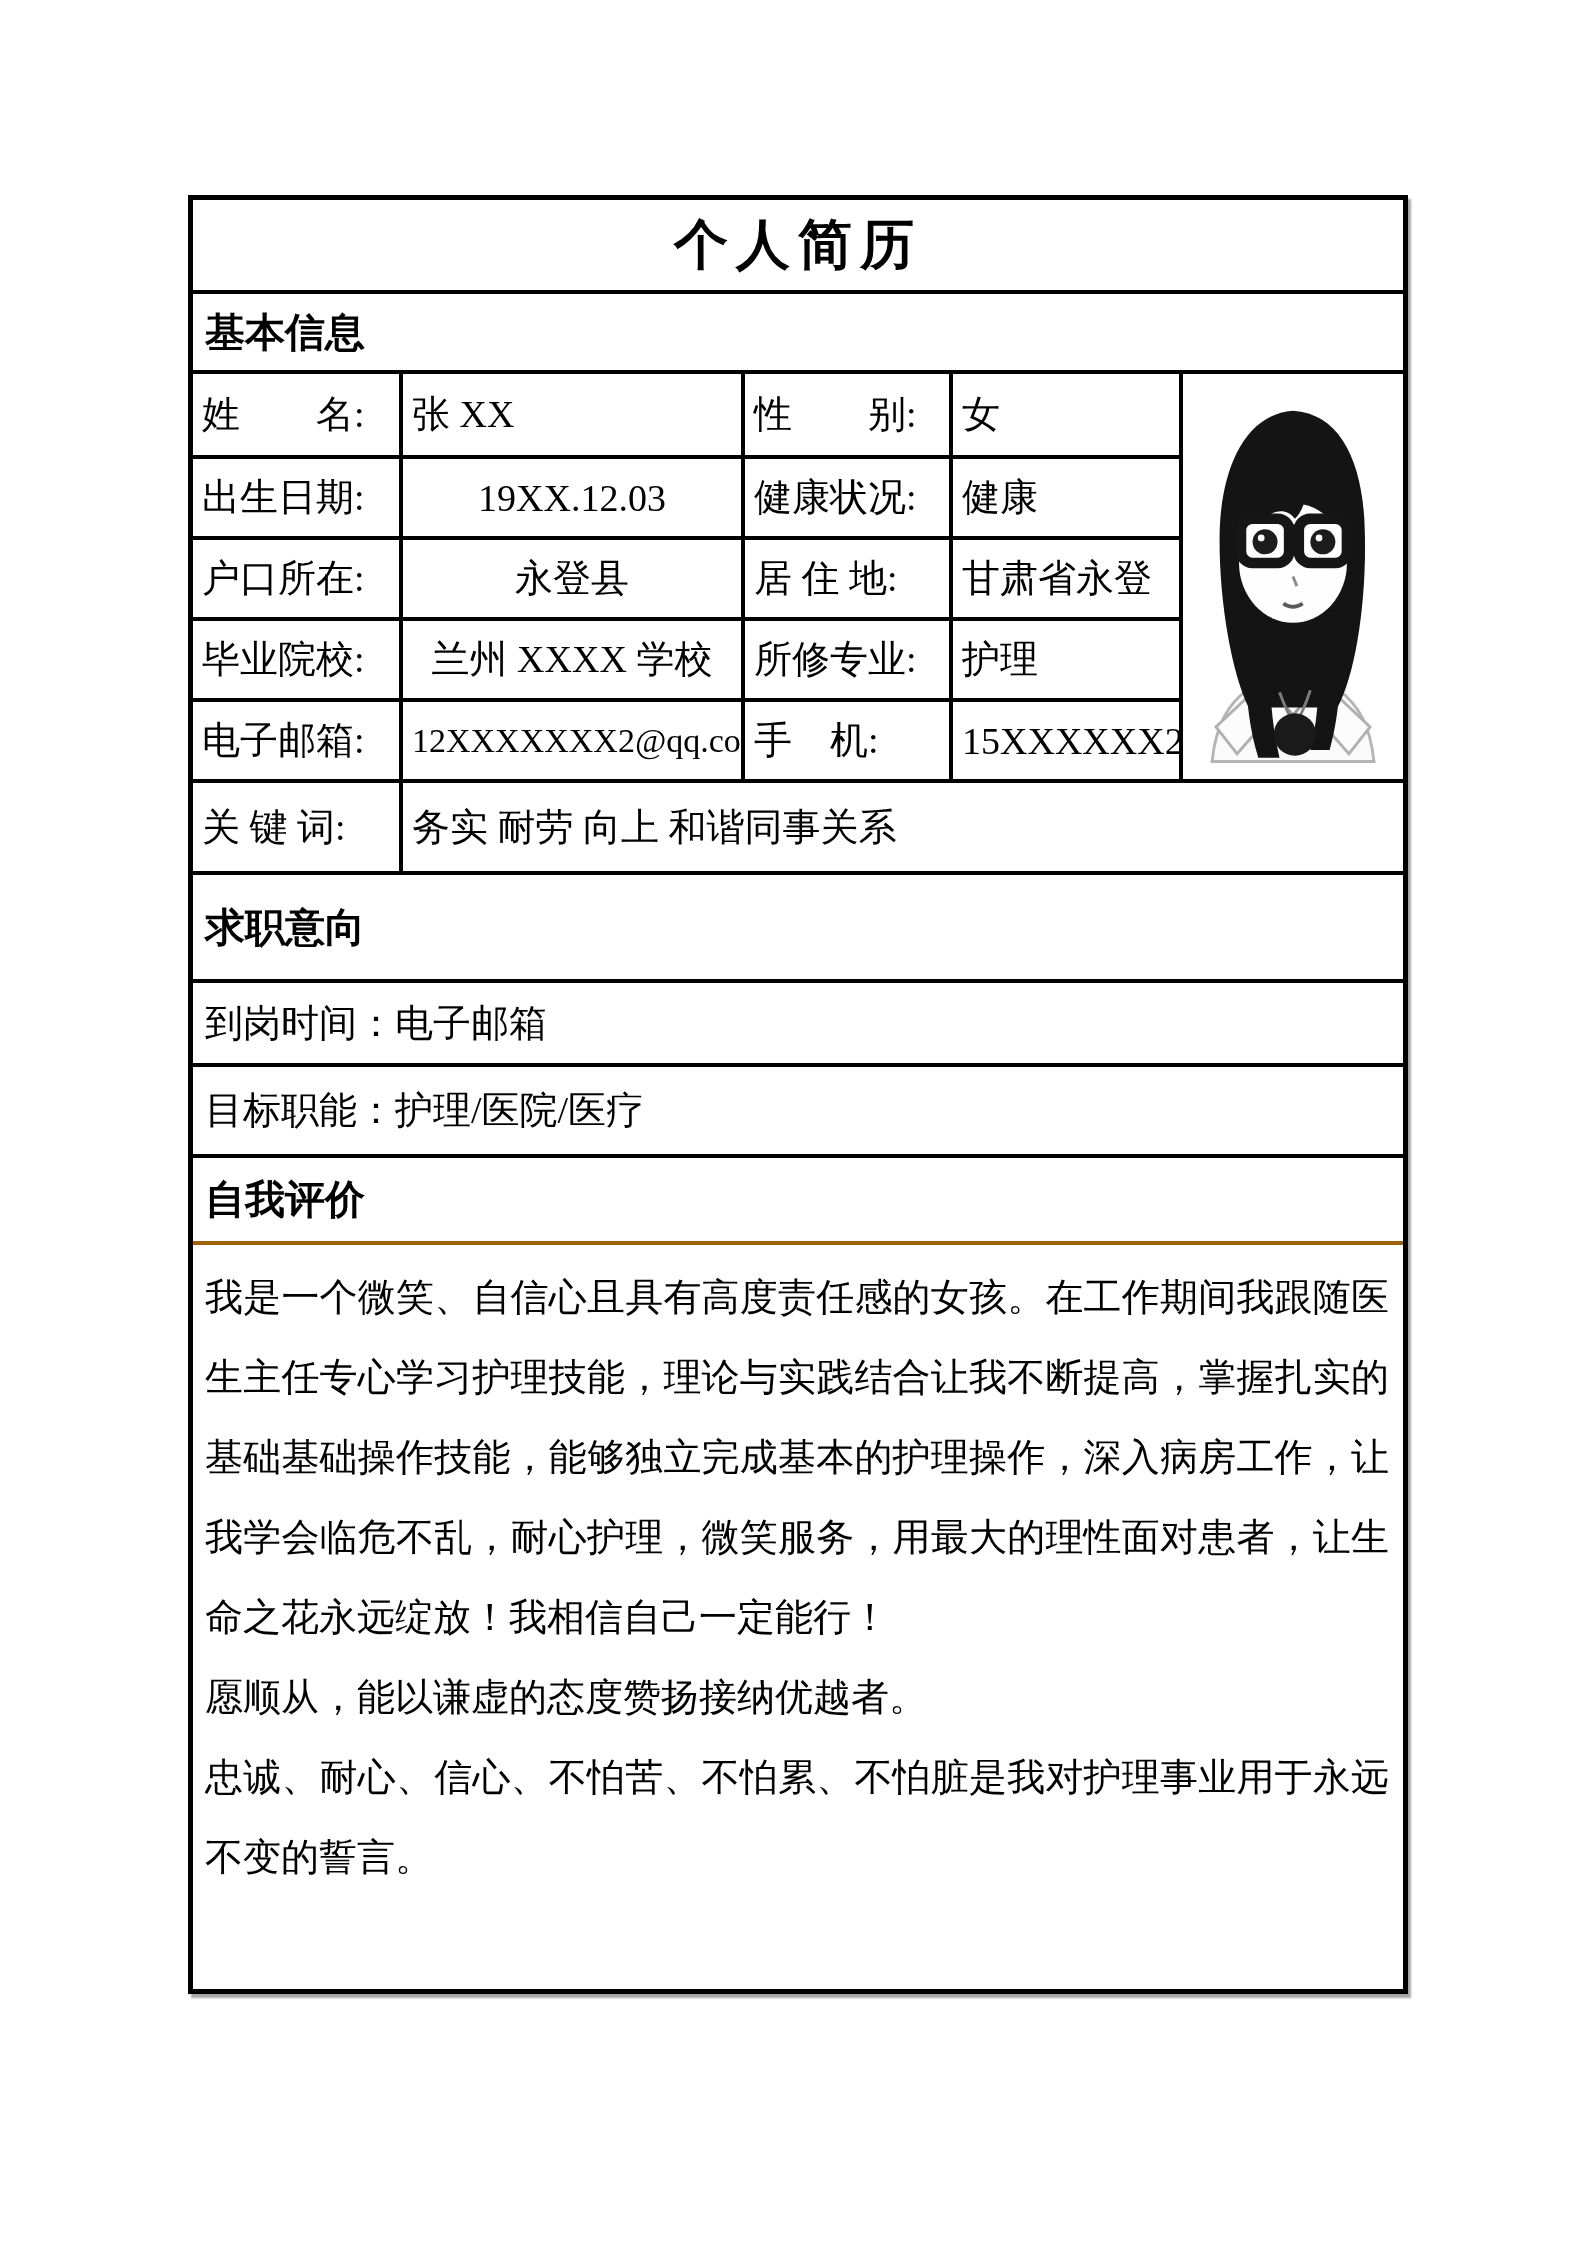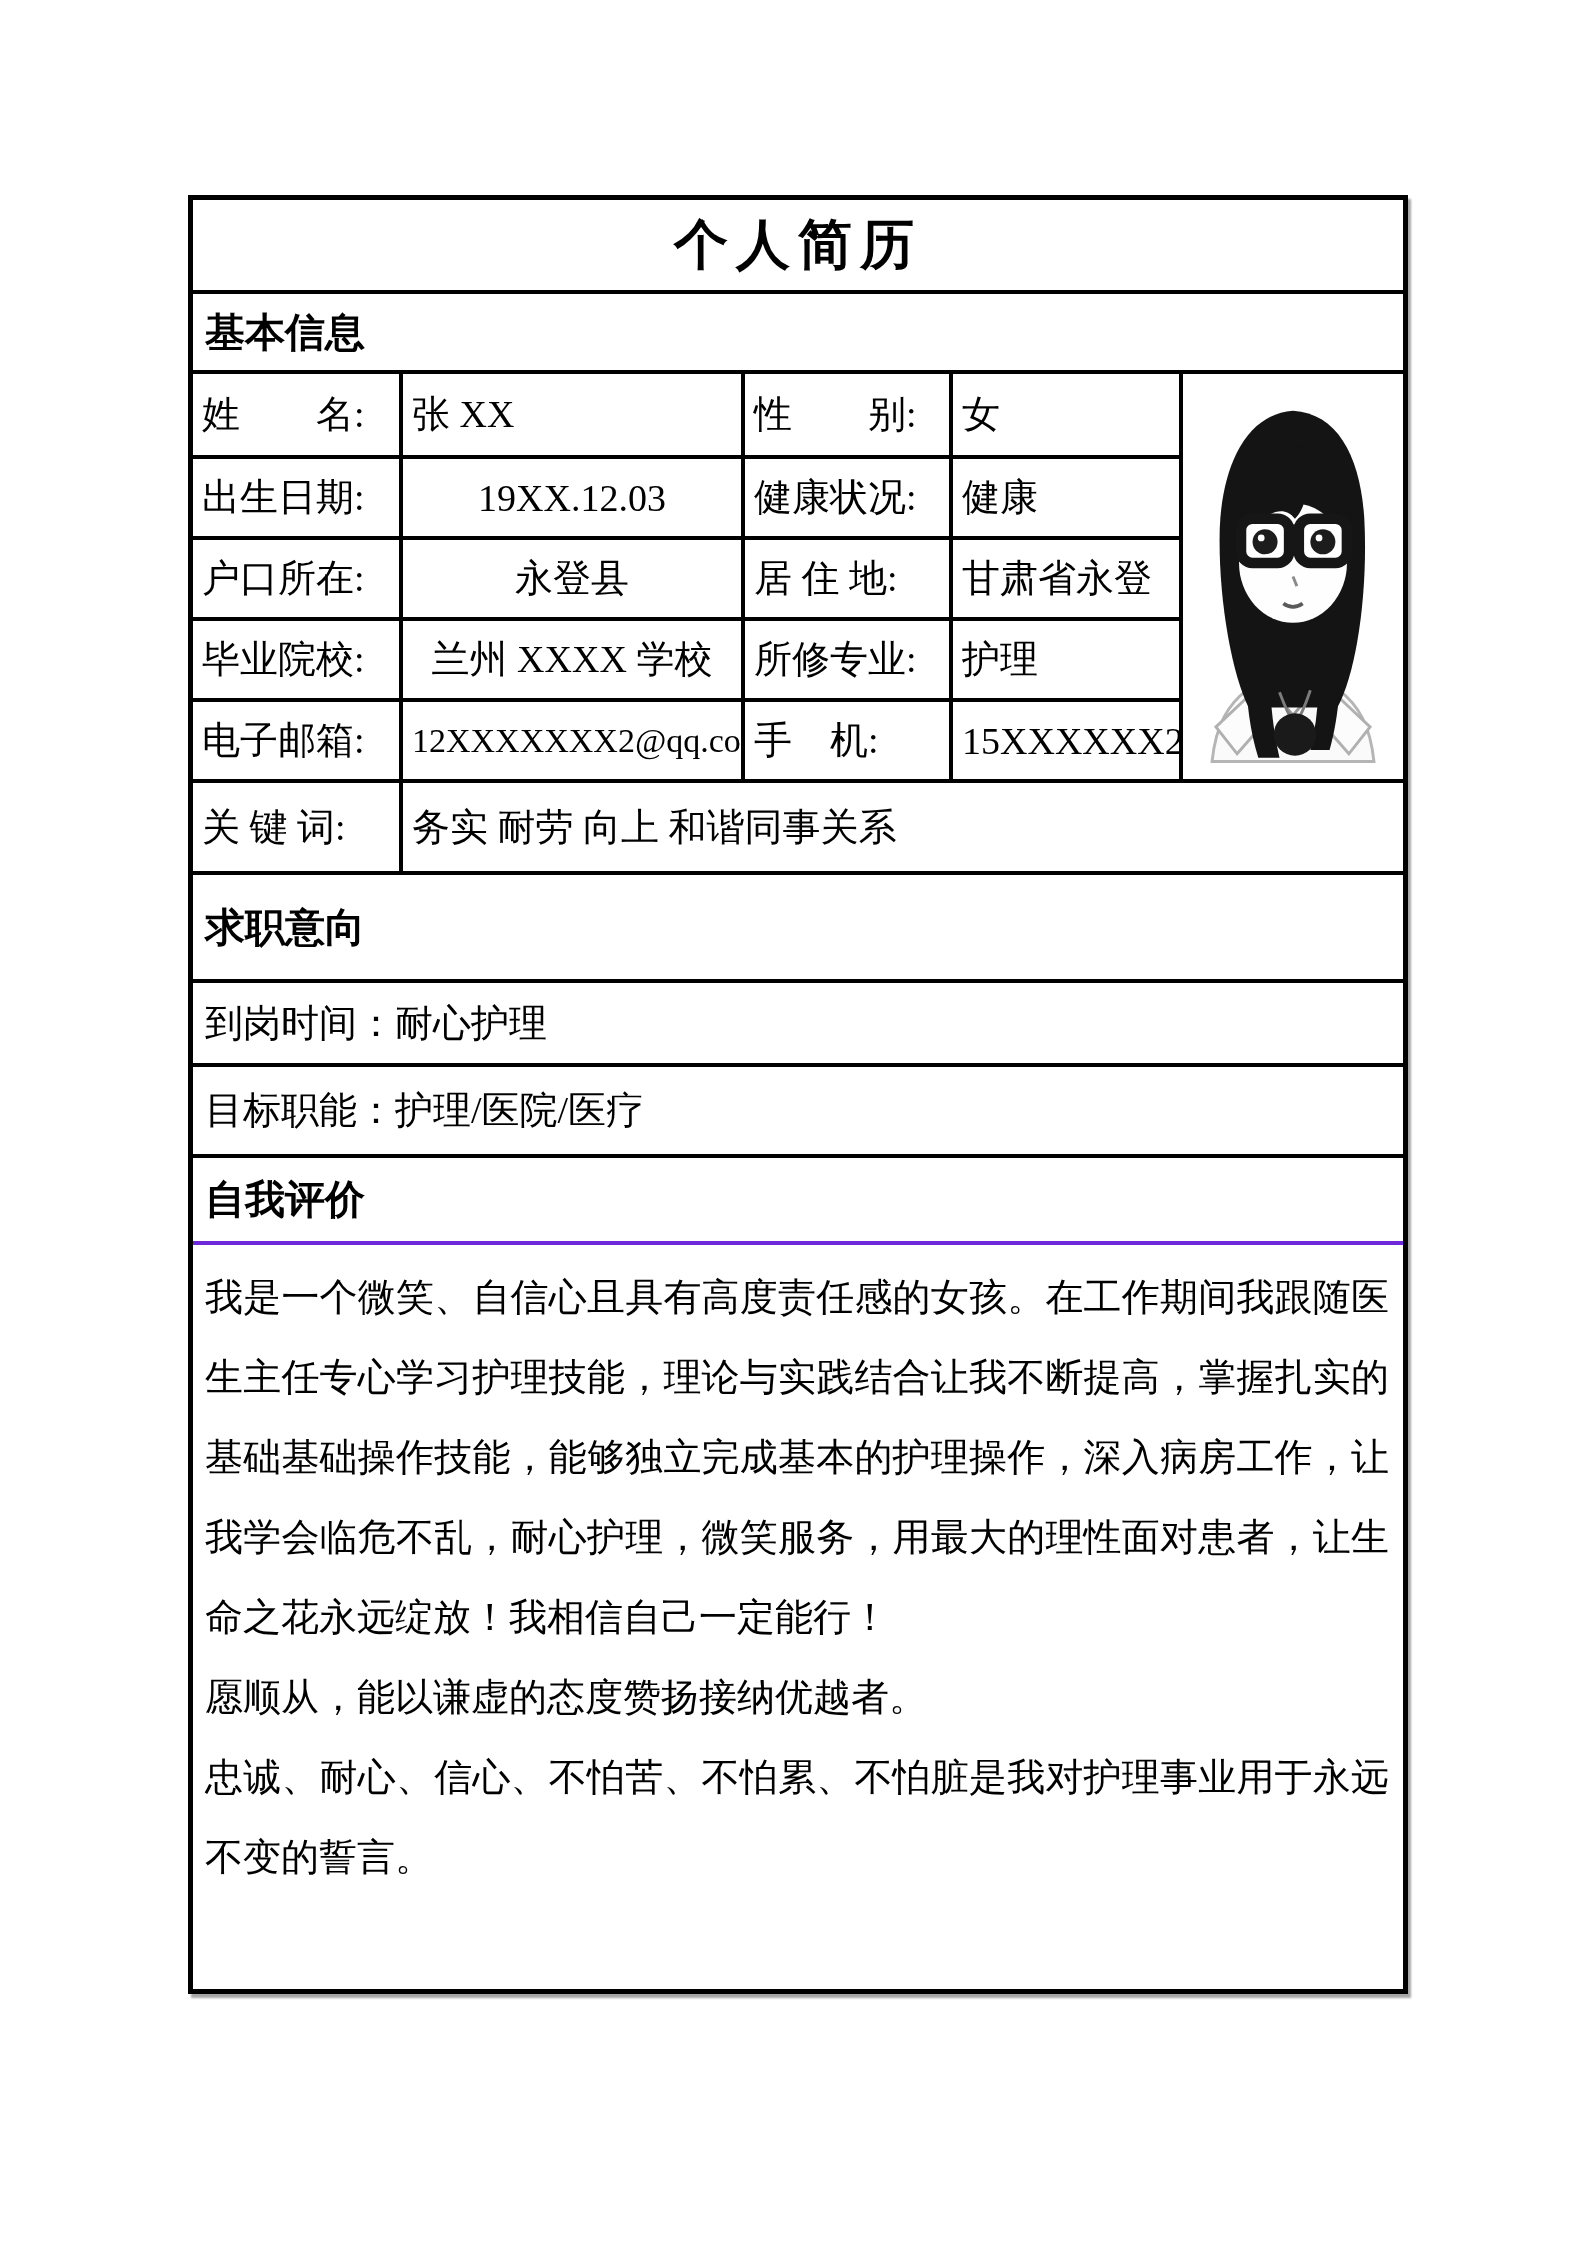--- a/index.html
+++ b/index.html
@@ -80,21 +80,21 @@
   .line-row {
     border-top: 4px solid #000;
     height: 84px;
     display: flex;
     align-items: center;
     padding: 0 12px;
     font-size: 38px;
   }
   .line-row.h91 { height: 91px; }
   .eval {
-    border-top: 4px solid #6d28d9;
+    border-top: 4px solid #a16207;
     min-height: 748px;
     padding: 12px 14px 24px 12px;
     font-size: 38px;
     line-height: 80px;
     text-align: justify;
   }
   .eval p { margin: 0; }
 </style>
 </head>
 <body>
@@ -173,21 +173,21 @@
 
     <div class="kw-grid">
       <div class="bcell">关 键 词:</div>
       <div class="bcell bl">务实 耐劳 向上 和谐同事关系</div>
     </div>
 
     <div class="section-row h86">求职意向</div>
 
     <div class="line-row">
       <span>到岗时间：</span>
-        <span>耐心护理</span>
+        <span>电子邮箱</span>
     </div>
 
     <div class="line-row h91">
       <span>目标职能：</span>
         <span>护理/医院/医疗</span>
     </div>
 
     <div class="section-row h87">自我评价</div>
 
     <div class="eval">

